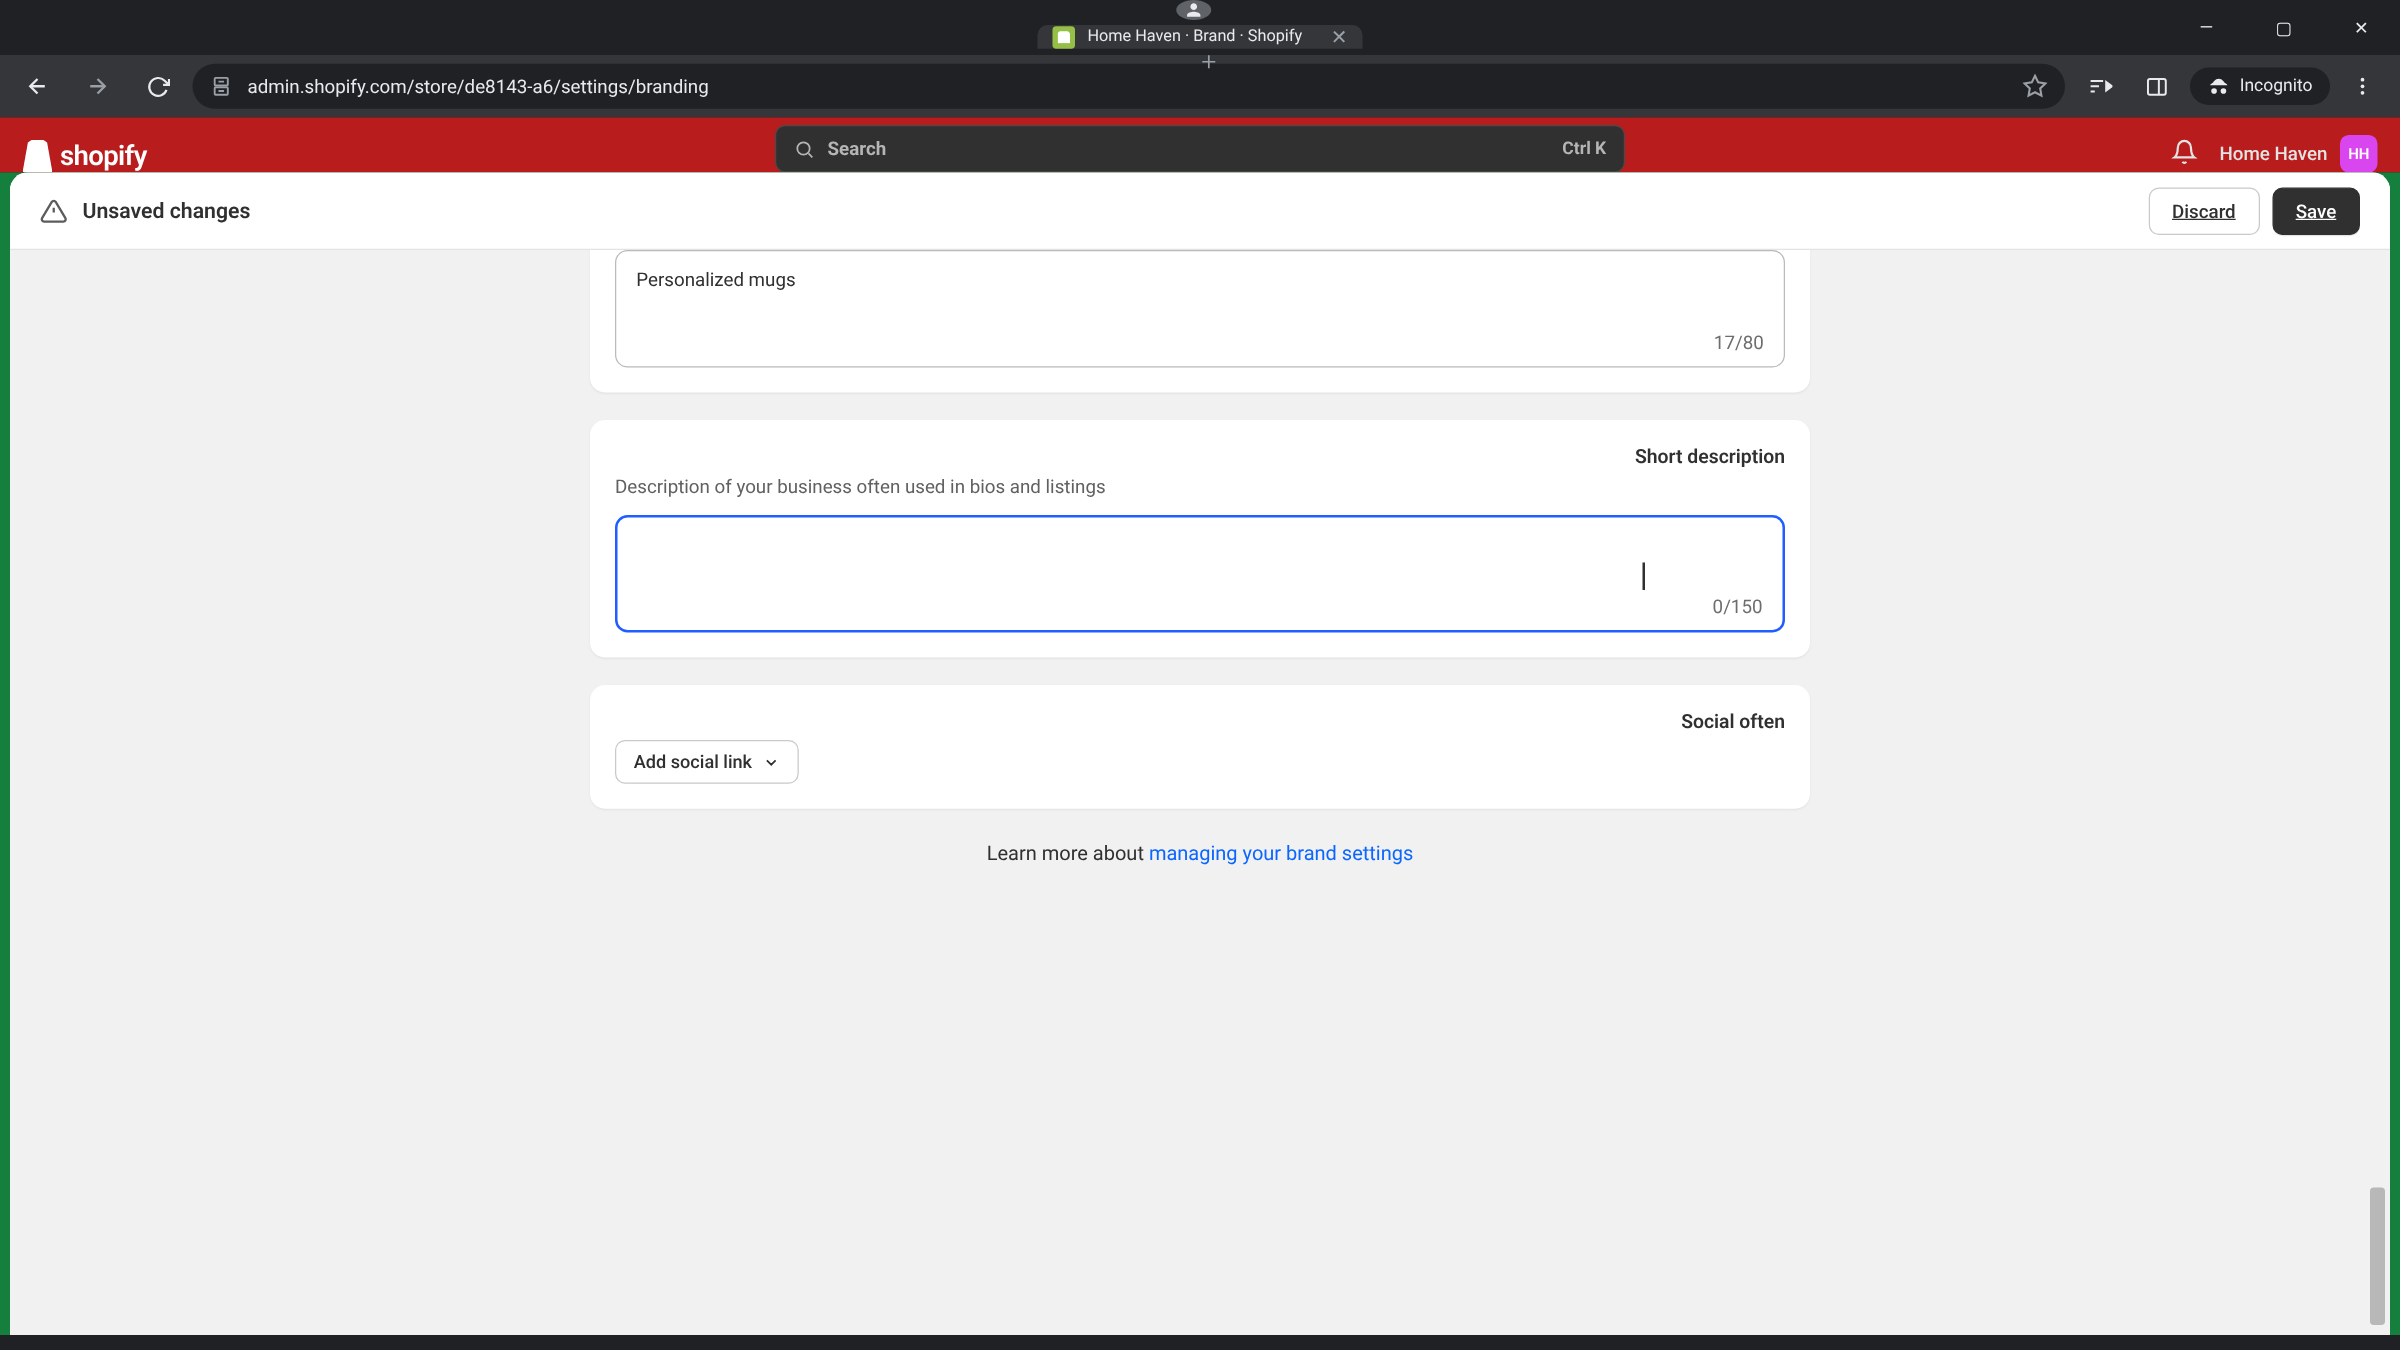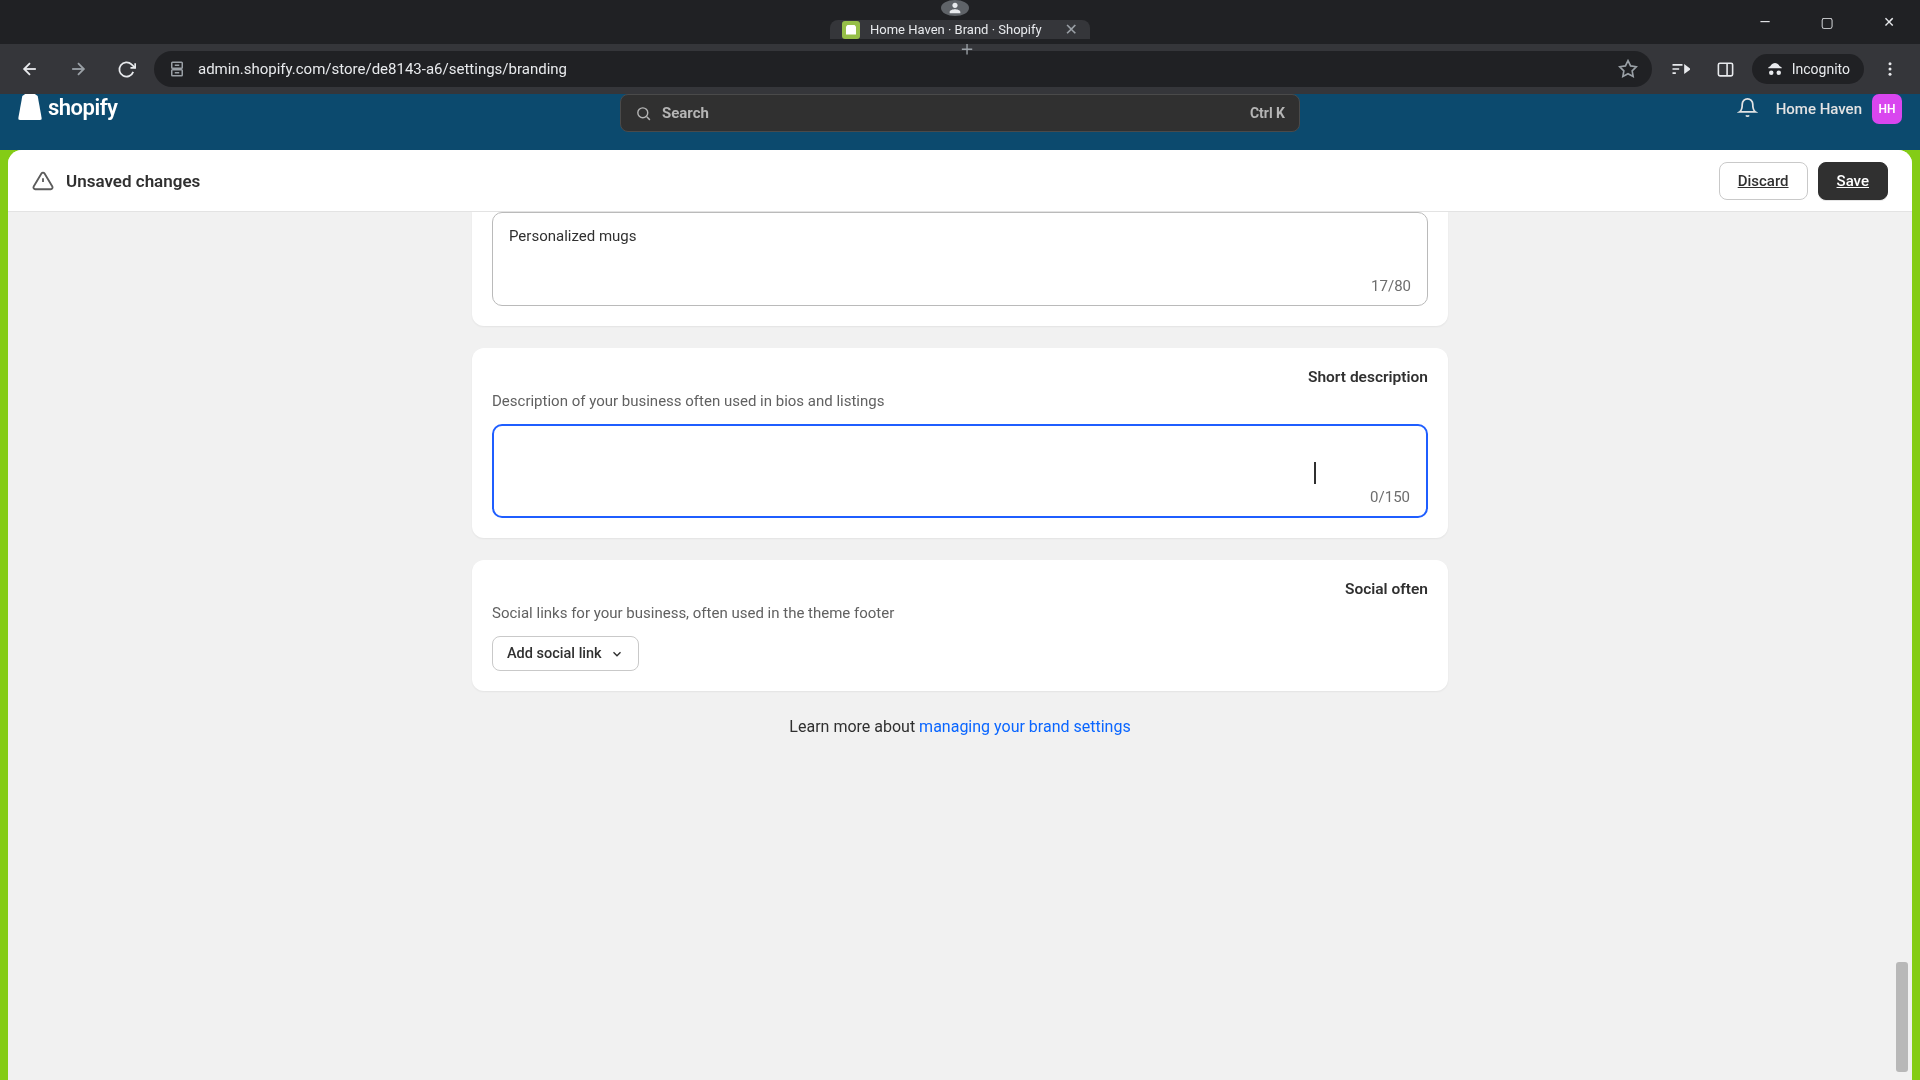--- a/index.html
+++ b/index.html
@@ -23,34 +23,34 @@
 .nav-icon { width: 40px; height: 40px; display: flex; align-items: center; justify-content: center; color: #9aa0a6; border-radius: 50%; cursor: pointer; }
 .nav-icon.enabled { color: #e8eaed; }
 .url-field { flex: 1; background: #202124; border-radius: 20px; height: 36px; display: flex; align-items: center; padding: 0 14px; color: #e8eaed; font-size: 15px; gap: 12px; }
 .url-field .site-icon { color: #9aa0a6; display: flex; }
 .url-text { flex: 1; }
 .addr-right { display: flex; align-items: center; gap: 6px; }
 .addr-right .nav-icon { color: #e8eaed; }
 .incognito-chip { display: flex; align-items: center; gap: 8px; background: #202124; border-radius: 18px; padding: 6px 14px; color: #e8eaed; font-size: 14px; }
 
 
-.app-header { background: #0c4a6e; height: 56px; display: flex; align-items: flex-start; padding: 0 18px; gap: 20px; position: relative; }
+.app-header { background: #b91c1c; height: 44px; display: flex; align-items: flex-end; padding: 0 18px; gap: 20px; position: relative; }
 .shopify-logo { display: flex; align-items: center; gap: 6px; }
 .shopify-logo .bag { width: 24px; height: 26px; background: #fff; clip-path: polygon(18% 8%, 30% 0, 70% 0, 82% 8%, 100% 100%, 0 100%); border-radius: 2px; }
 .shopify-logo .word { color: #fff; font-size: 22px; font-weight: 600; letter-spacing: -0.5px; }
 .search-wrap { position: absolute; left: 50%; transform: translateX(-50%); width: 680px; font-weight: bold; }
 .search-box { background: #303030; border: 1px solid #4a4a4a; border-radius: 8px; height: 38px; display: flex; align-items: center; padding: 0 14px; color: #b5b5b5; font-size: 15px; gap: 10px; }
 .search-box .kb { margin-left: auto; color: #b5b5b5; font-size: 14px; }
 .header-right { margin-left: auto; display: flex; align-items: center; gap: 18px; }
 .bell { color: #e3e3e3; }
 .store-chip { display: flex; align-items: center; gap: 10px; color: #e3e3e3; font-size: 15px; font-weight: 500; }
 .store-avatar { width: 30px; height: 30px; border-radius: 7px; background: #d946ef; color: #fff; display: flex; align-items: center; justify-content: center; font-size: 12px; font-weight: 600; }
 
 
-.app-body { position: relative; background: #84cc16; height: calc(1080px - 44px - 50px - 56px); }
+.app-body { position: relative; background: #15803d; height: calc(1080px - 44px - 50px - 56px); }
 .page-surface { position: absolute; left: 8px; top: 0; right: 8px; bottom: 0; background: #f1f1f1; border-radius: 14px 14px 0 0; overflow: hidden; }
 
 
 .save-bar { height: 62px; background: #fff; border-bottom: 1px solid #e3e3e3; display: flex; align-items: center; padding: 0 24px; }
 .save-bar .left { display: flex; align-items: center; gap: 12px; }
 .warn-icon { width: 22px; height: 22px; color: #5c5c5c; }
 .unsaved { font-size: 17px; font-weight: 600; color: #303030; }
 .save-bar .right { margin-left: auto; display: flex; gap: 10px; }
 .btn { border-radius: 8px; padding: 9px 18px; font-size: 15px; font-weight: 500; cursor: pointer; border: 1px solid transparent; text-decoration: underline; }
 .btn-secondary { background: #fff; border-color: #c9c9c9; color: #303030; }
@@ -229,21 +229,20 @@
           <div class="card-sub">Description of your business often used in bios and listings</div>
           <div class="textbox focused">
             <span></span>
             <span class="cursor-caret" style="left:820px; top:36px;"></span>
             <span class="counter">0/150</span>
           </div>
         </div>
 
         <div class="card">
           <div class="card-title">Social often</div>
-          <div class="card-sub">Social links for your business, often used in the theme footer</div>
           <button class="add-social">
             <span>Add social link</span>
             <svg class="chev" viewBox="0 0 24 24" fill="none" stroke="currentColor" stroke-width="2.4">
                 <polyline points="6 9 12 15 18 9"></polyline>
               </svg>
           </button>
         </div>
 
         <div class="learn">
           <span>Learn more about </span><a href="#">managing your brand settings</a>

